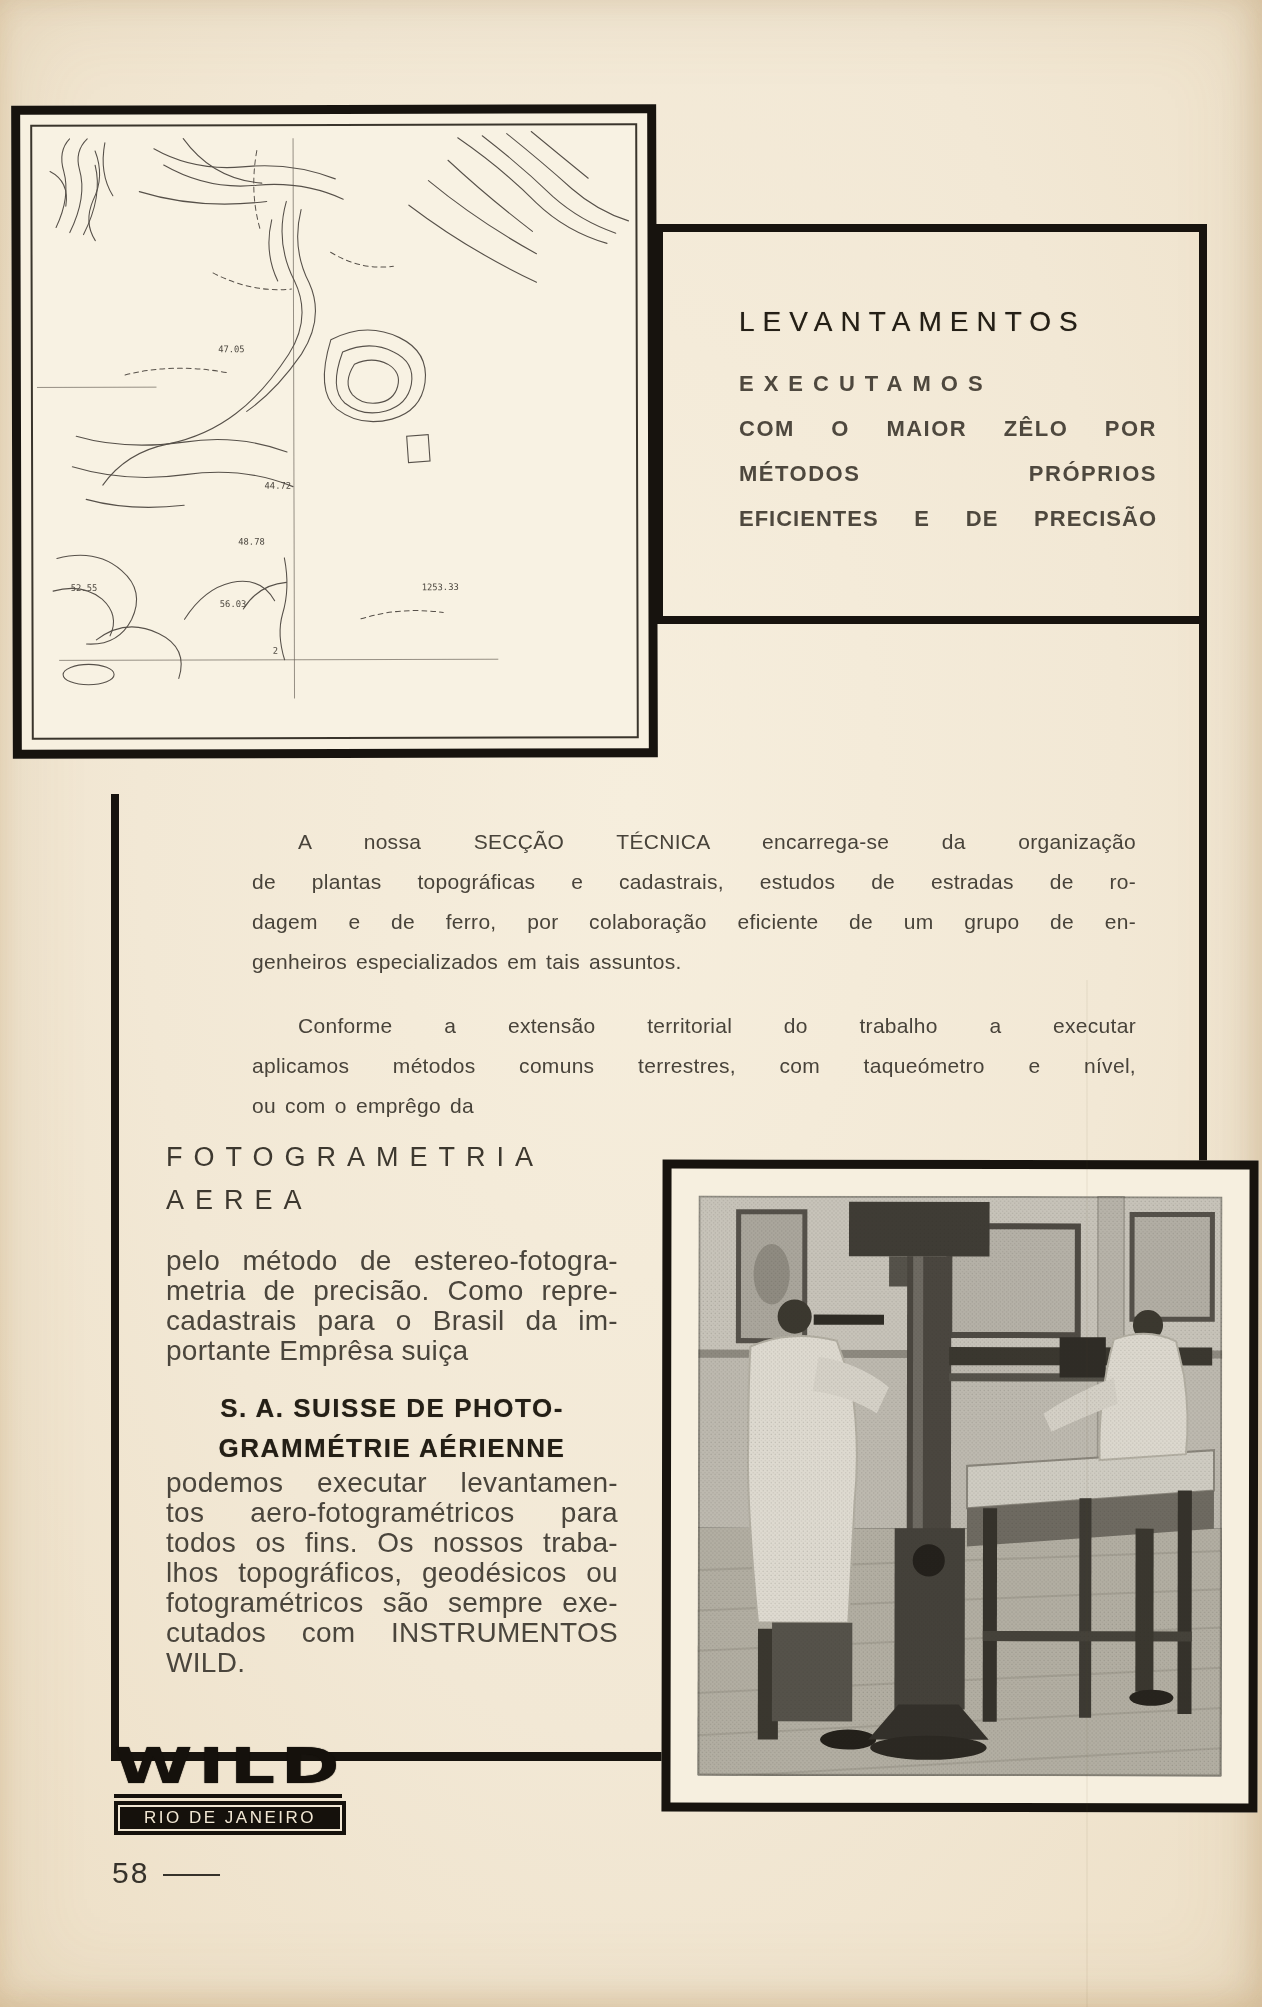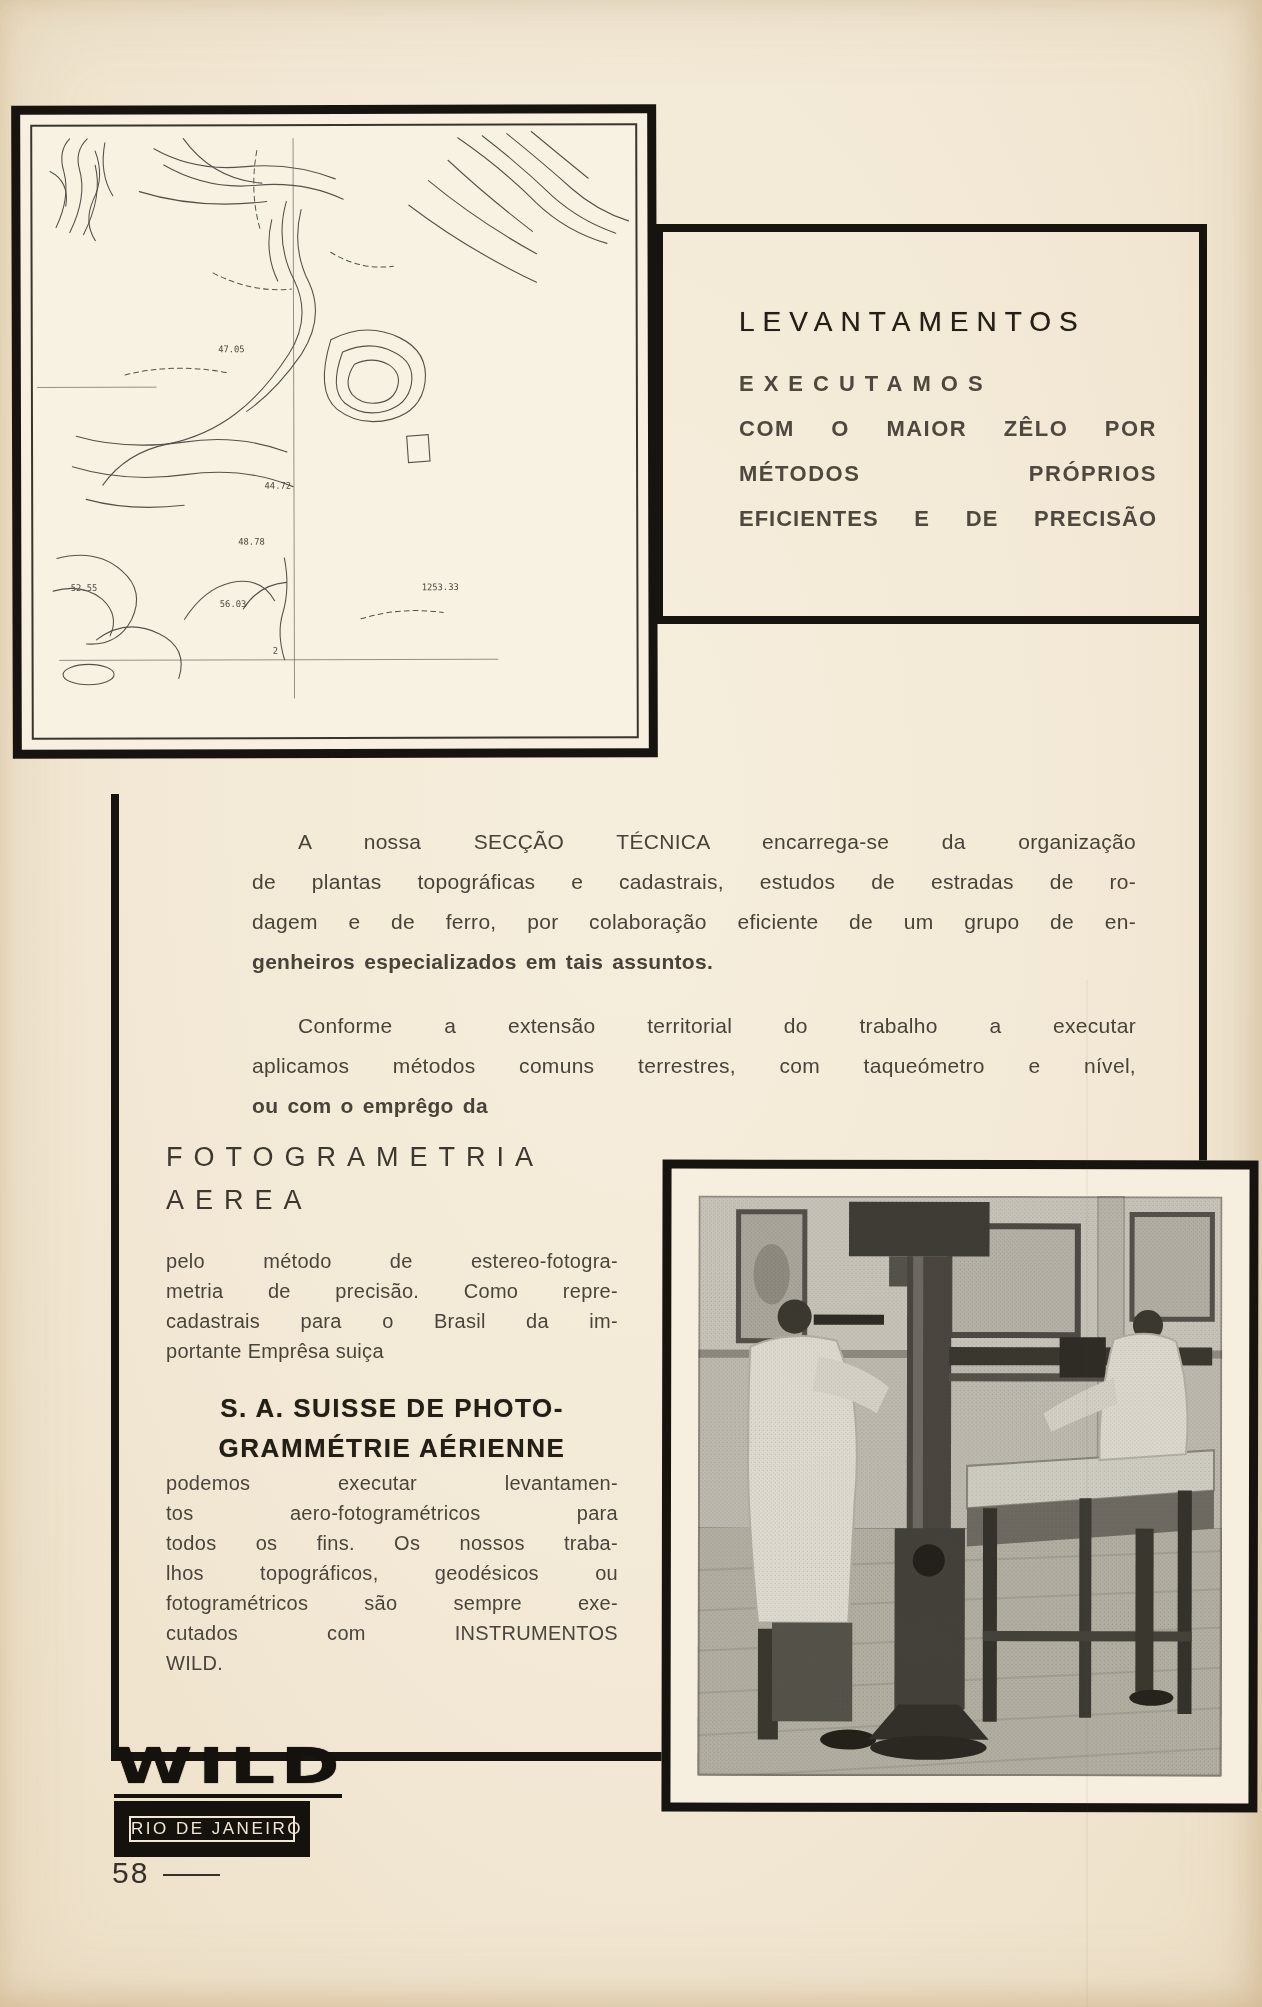--- a/index.html
+++ b/index.html
@@ -36,48 +36,48 @@
   .lev-sub .tline{ text-align:justify; text-align-last:justify; }
   .lev-sub .tline:first-child{ letter-spacing:10px; }
   .lev-sub .tline:last-child{ letter-spacing:1px; text-align-last:justify; }
   .rule{ position:absolute; background:#17130e; }
   .rule-right{ left:1199px; top:620px; width:8px; height:548px; }
   .rule-left{ left:111px; top:794px; width:8px; height:967px; }
   .rule-bottom{ left:111px; top:1752px; width:560px; height:9px; }
   
   .para-block{ position:absolute; left:252px; top:822px; width:884px; font-size:21px; line-height:40px; letter-spacing:.3px; word-spacing:3px; color:#48433a; }
   .para .tline{ text-align:justify; text-align-last:justify; }
-  .para .tline:last-child{ text-align-last:left;font-weight:bold; }
+  .para .tline:last-child{ text-align-last:left; }
   .para.indent-first .tline:first-child{ text-indent:46px; }
   .para + .para{ margin-top:24px; }
   
   .col-left{ position:absolute; left:166px; top:1136px; width:452px; }
   .col-heading{ font-size:27px; line-height:43px; letter-spacing:11px; color:#3d382f; white-space:nowrap; }
-  .col-body{ font-size:20px; line-height:30px; color:#4a453c; letter-spacing:.3px; }
+  .col-body{ font-size:28px; line-height:30px; color:#4a453c; letter-spacing:.3px; }
   .col-body .tline{ text-align:justify; text-align-last:justify; }
   .col-body .tline:last-child{ text-align-last:left; }
   .col-body1{ margin-top:24px; }
   .col-company{ margin-top:22px; font-size:26px; line-height:40px; font-weight:bold; letter-spacing:1.5px; color:#241f16; text-align:center; text-shadow:0 0 .7px rgba(20,15,5,.55); }
   .col-body2{ }
   
   .photo-frame{
     position:absolute; left:662px; top:1160px; width:596px; height:652px;
     border:9px solid #17130e; box-sizing:border-box; background:#f6efdf;
     padding:27px; transform:rotate(.1deg);
   }
   .photo-frame svg{ width:100%; height:100%; display:block; }
   
   .wild-logo{ position:absolute; left:114px; top:1746px; }
   .wild-word{
     font-family:"DejaVu Sans", sans-serif; font-weight:bold; font-size:54px; line-height:44px;
     letter-spacing:4px; color:#15110c; transform:scale(1.32,.92); transform-origin:left top;
     text-shadow:0 0 1px #15110c;
   }
   .wild-underline{ width:228px; height:4px; background:#15110c; margin-top:4px; }
-  .wild-badge{ margin-top:3px; width:196px; background:#15110c; padding:15px; box-sizing:border-box; }
+  .wild-badge{ margin-top:3px; width:232px; background:#15110c; padding:4px; box-sizing:border-box; }
   .wild-badge-inner{
     border:2px solid #f1e7d4; color:#f1e7d4; text-align:center;
     font-size:17px; letter-spacing:2.5px; line-height:22px; white-space:nowrap;
   }
   .page-num{ position:absolute; left:112px; top:1856px; font-size:30px; color:#36322b; letter-spacing:2px; }
   .page-num .dash{ display:inline-block; transform:scaleX(1.9); transform-origin:left center; margin-left:14px; }
   
   .crease{ position:absolute; left:1086px; top:980px; width:2px; height:1027px; background:rgba(90,70,40,.05); }
 </style>
 </head>

